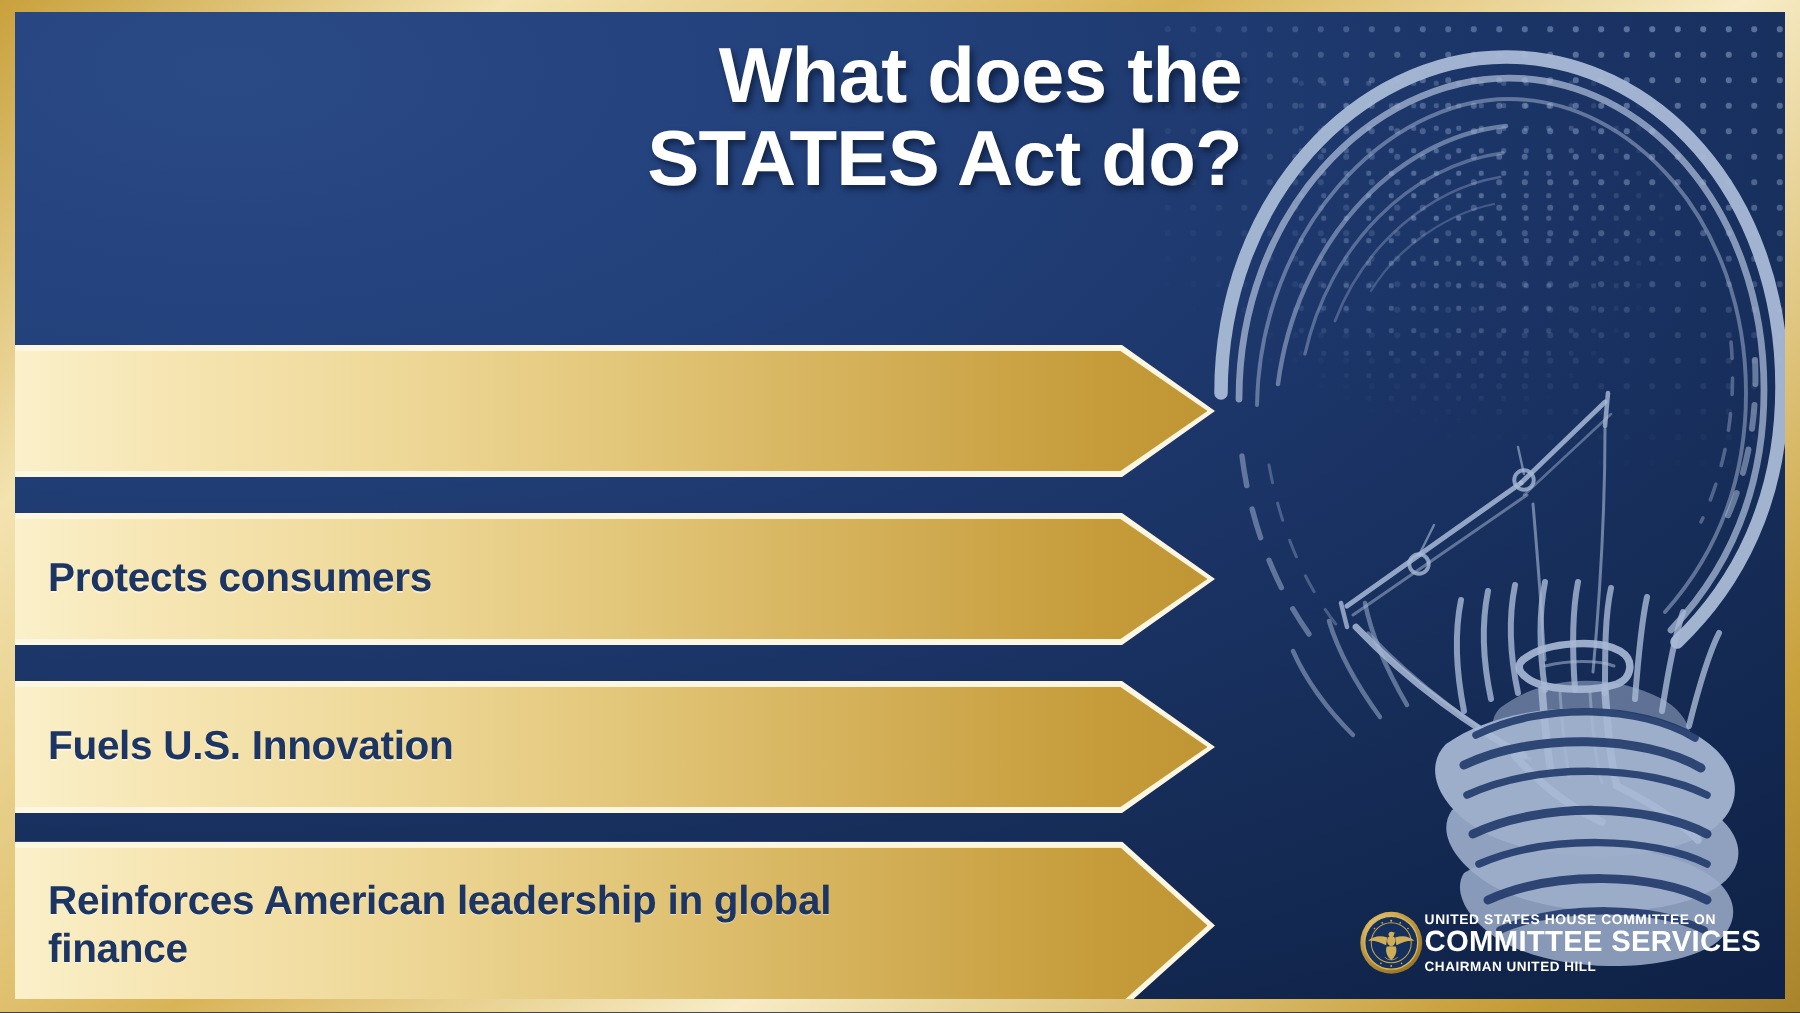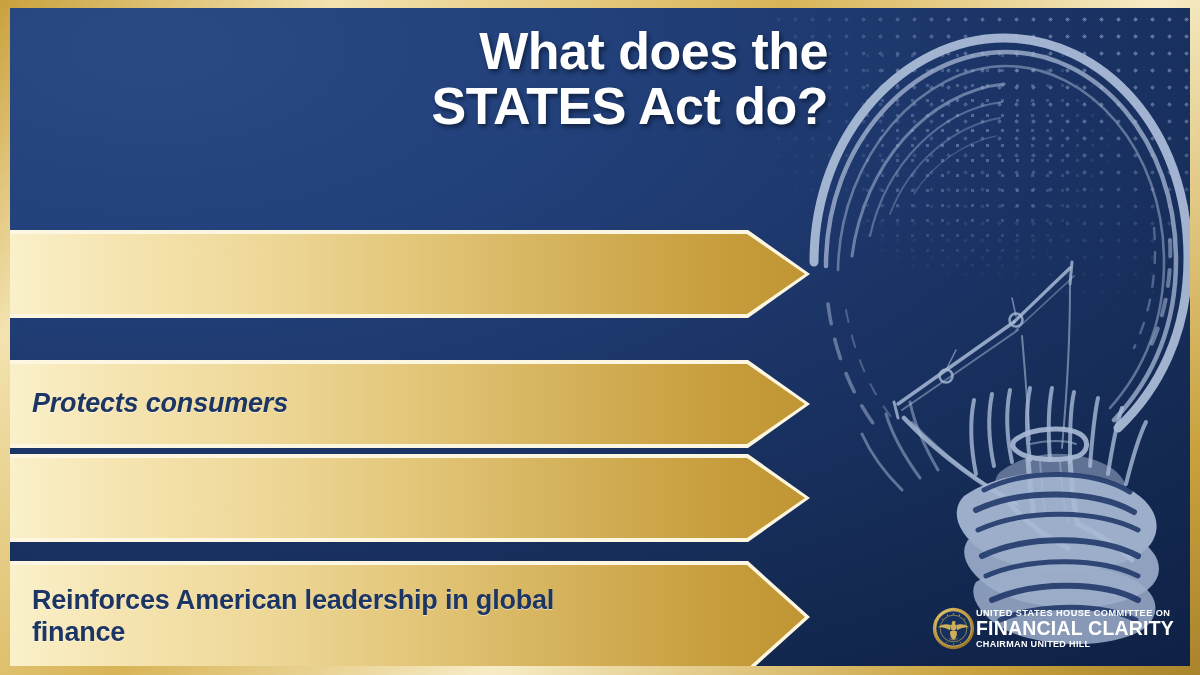--- a/index.html
+++ b/index.html
@@ -200,29 +200,30 @@
     <div id="title">
       <span class="l">What does the</span>
       <span class="l">STATES Act do?</span>
     </div>
 
     <div class="arrow-wrap" style="left:0; top:222px; width:800px; height:88px;">
       <div class="arrow-outline"></div>
       <div class="arrow-fill"></div>
     </div>
 
-    <div class="arrow-wrap" style="left:0; top:352px; width:800px; height:88px;font-style:italic;">
+    <div class="arrow-wrap" style="left:0; top:334px; width:800px; height:88px;">
       <div class="arrow-outline"></div>
       <div class="arrow-fill"></div>
       <div class="arrow-label">Protects consumers</div>
     </div>
 
     <div class="arrow-wrap" style="left:0; top:446px; width:800px; height:88px;">
       <div class="arrow-outline"></div>
       <div class="arrow-fill"></div>
+      <div class="arrow-label">Fuels U.S. Innovation</div>
     </div>
 
     <div class="arrow-wrap" style="left:0; top:553px; width:800px; height:112px;">
       <div class="arrow-outline"></div>
       <div class="arrow-fill"></div>
       <div class="arrow-label" style="right:180px;">Reinforces American leadership in global finance</div>
     </div>
 
     <div id="logo">
       <svg id="seal" viewBox="0 0 100 100">
@@ -257,19 +258,19 @@
             <circle cx="64" cy="19" r="1.3"></circle>
           <circle cx="24" cy="28" r="1.2"></circle>
             <circle cx="76" cy="28" r="1.2"></circle>
           <circle cx="50" cy="86" r="1.4"></circle>
             <circle cx="34" cy="82" r="1.2"></circle>
             <circle cx="66" cy="82" r="1.2"></circle>
         </g>
       </svg>
       <div id="logo-text">
         <div id="logo-line1">UNITED STATES HOUSE COMMITTEE ON</div>
-        <div id="logo-line2">FINANCIAL CLARITY</div>
+        <div id="logo-line2">COMMITTEE SERVICES</div>
         <div id="logo-line3">CHAIRMAN UNITED HILL</div>
       </div>
     </div>
 
   </div>
 </div>
 
 </body></html>

